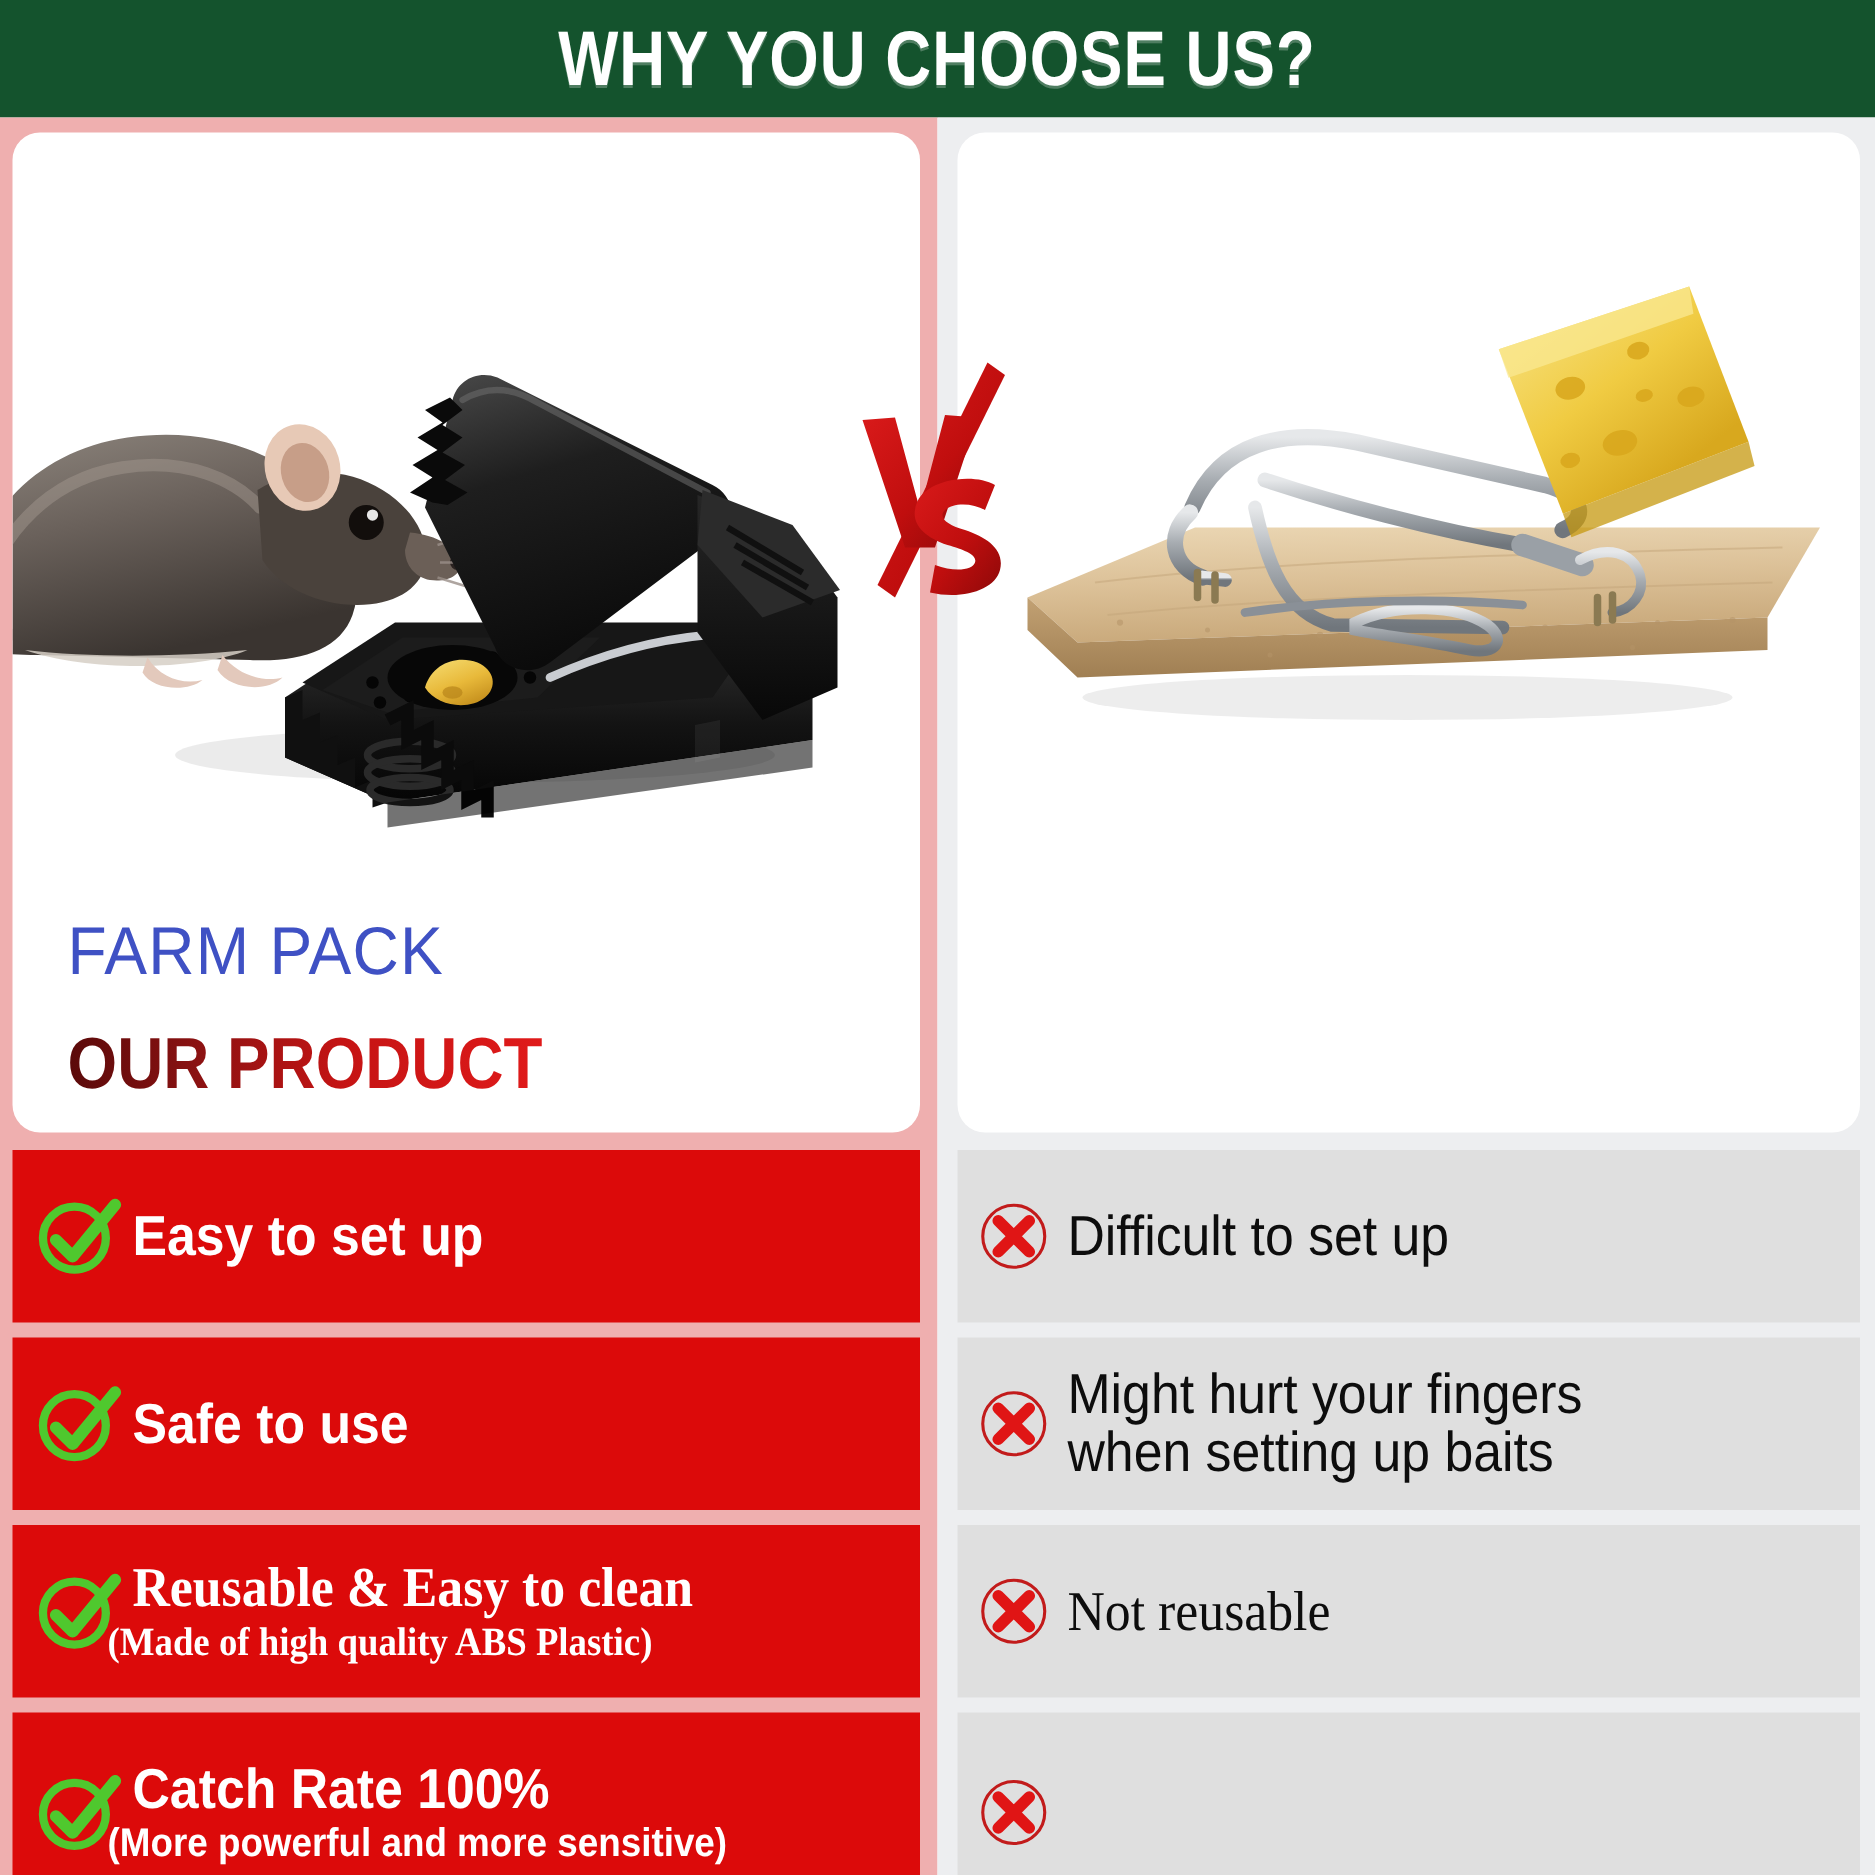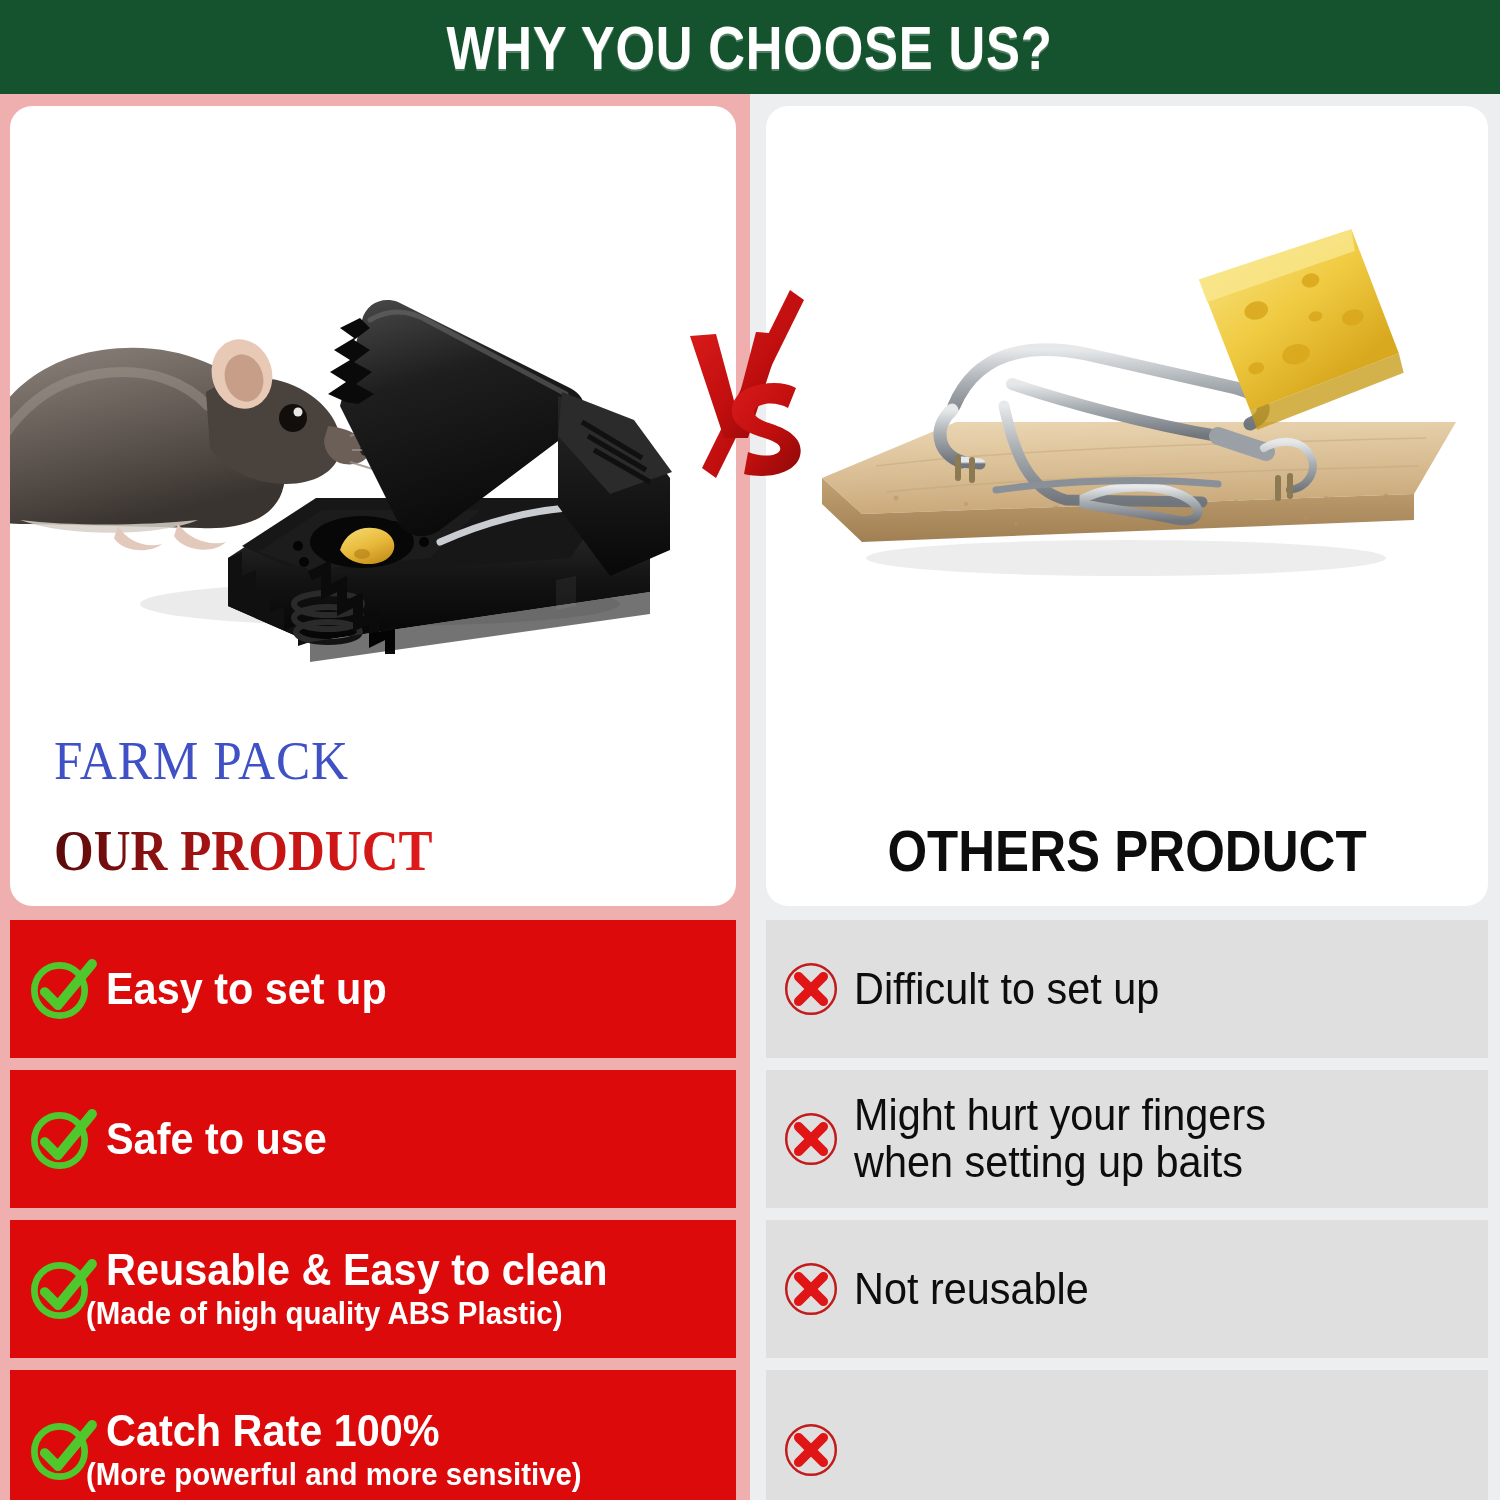--- a/index.html
+++ b/index.html
@@ -42,21 +42,21 @@
   .hero-card{
     background:#ffffff;border-radius:22px;
     position:relative;overflow:hidden;
     height:800px;flex:none;
   }
   .hero-card.right{border-radius:22px;}
 
   .stage{position:absolute;left:0;top:0;right:0;height:600px;}
 
   
-  .titles-left{position:absolute;left:44px;bottom:26px;font-family:Liberation Serif, serif;}
+  .titles-left{position:absolute;left:44px;bottom:26px;}
   .farm-pack{
     color:#3F51C4;font-size:54px;font-weight:normal;
     letter-spacing:1px;line-height:1;margin-bottom:34px;
     transform:scaleX(0.95);transform-origin:left center;
     white-space:nowrap;
   }
   .our-product{
     font-size:58px;font-weight:bold;line-height:1;
     letter-spacing:0px;white-space:nowrap;
     transform:scaleX(0.88);transform-origin:left center;
@@ -76,21 +76,21 @@
     border-radius:0;
     display:flex;align-items:center;
     box-sizing:border-box;
     padding:10px 14px;
     position:relative;
   }
   .row-left{background:#DC0A0A;}
   .row-right{background:#DFDFDF;}
   .r1{flex:0 0 138px;}
   .r2{flex:0 0 138px;}
-  .r3{flex:0 0 138px;}
+  .r3{flex:0 0 138px;font-family:Liberation Serif, serif;}
   .r4{flex:0 0 160px;}
 
   .row-body{display:flex;flex-direction:column;justify-content:center;}
 
   .feat-main{
     font-size:45px;font-weight:bold;line-height:1.04;
     white-space:nowrap;transform-origin:left center;
     transform:scaleX(0.92);
   }
   .row-left .feat-main{color:#ffffff;}
@@ -404,23 +404,20 @@
                   <ellipse cx="560" cy="180" rx="9" ry="7"></ellipse>
                   <ellipse cx="592" cy="226" rx="11" ry="8"></ellipse>
                   <ellipse cx="528" cy="248" rx="14" ry="10"></ellipse>
                   <ellipse cx="486" cy="252" rx="8" ry="6"></ellipse>
                   <ellipse cx="556" cy="216" rx="7" ry="5"></ellipse>
                 </g>
               </g>
             </svg>
           </div>
 
-          <div class="titles-right">
-            <div class="others-product">OTHERS PRODUCT</div>
-          </div>
         </div>
 
         <div class="rows">
 
           <div class="row row-right r1">
             <svg class="ico ico-x" viewBox="0 0 100 100">
               <circle cx="50" cy="50" r="40" fill="none" stroke="#C21B1B" stroke-width="4"></circle>
               <path d="M30 30 L 70 70 M70 30 L 30 70" stroke="#E01515" stroke-width="15" stroke-linecap="round"></path>
             </svg>
             <div class="row-body">

